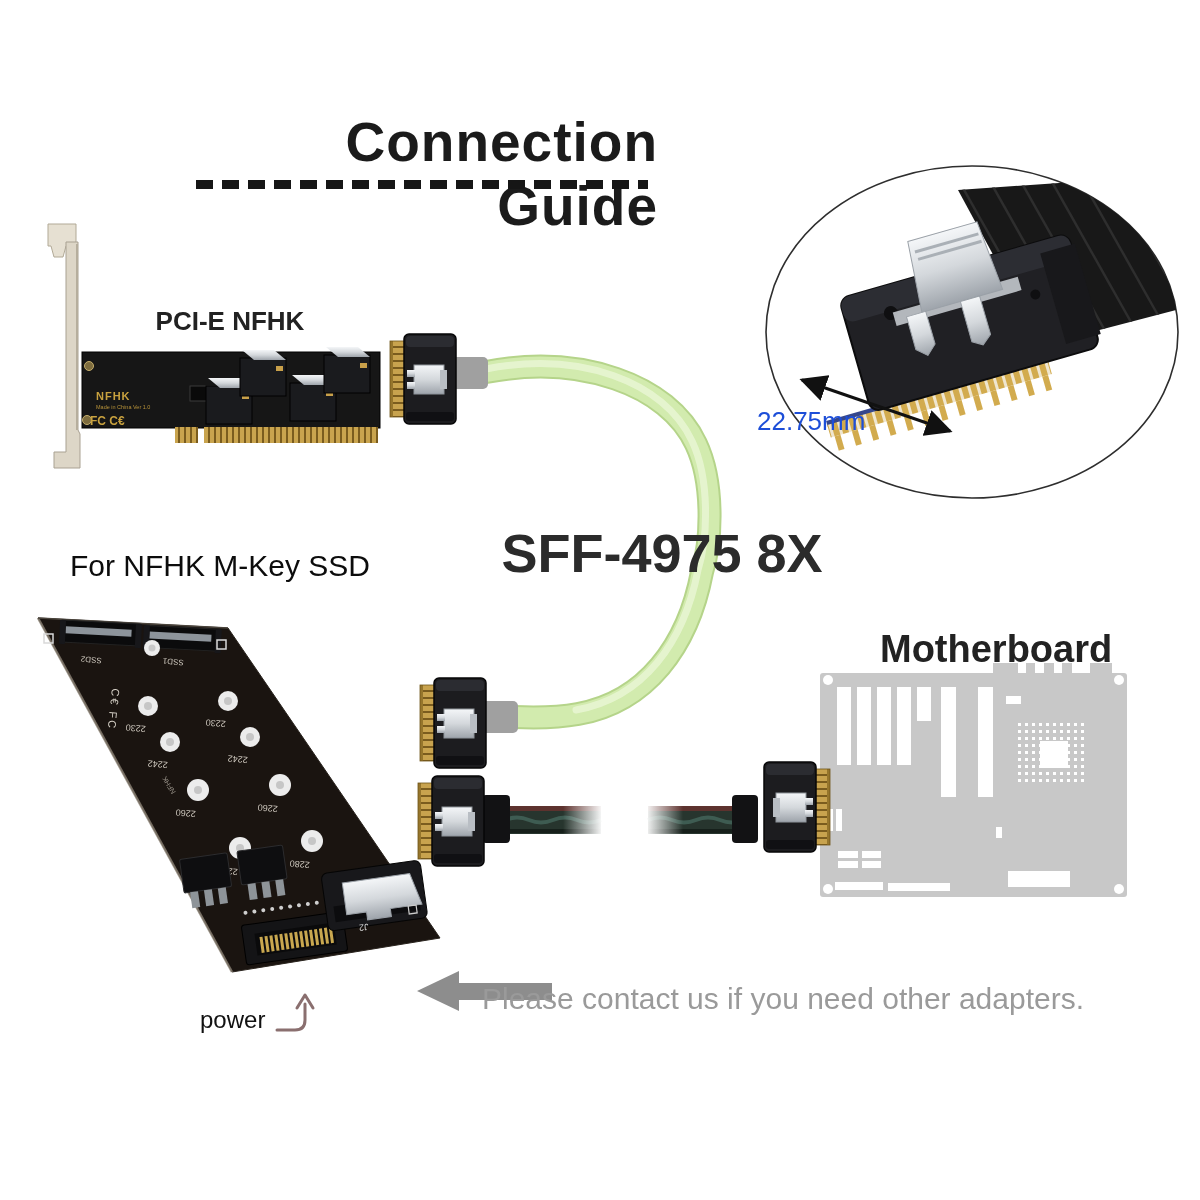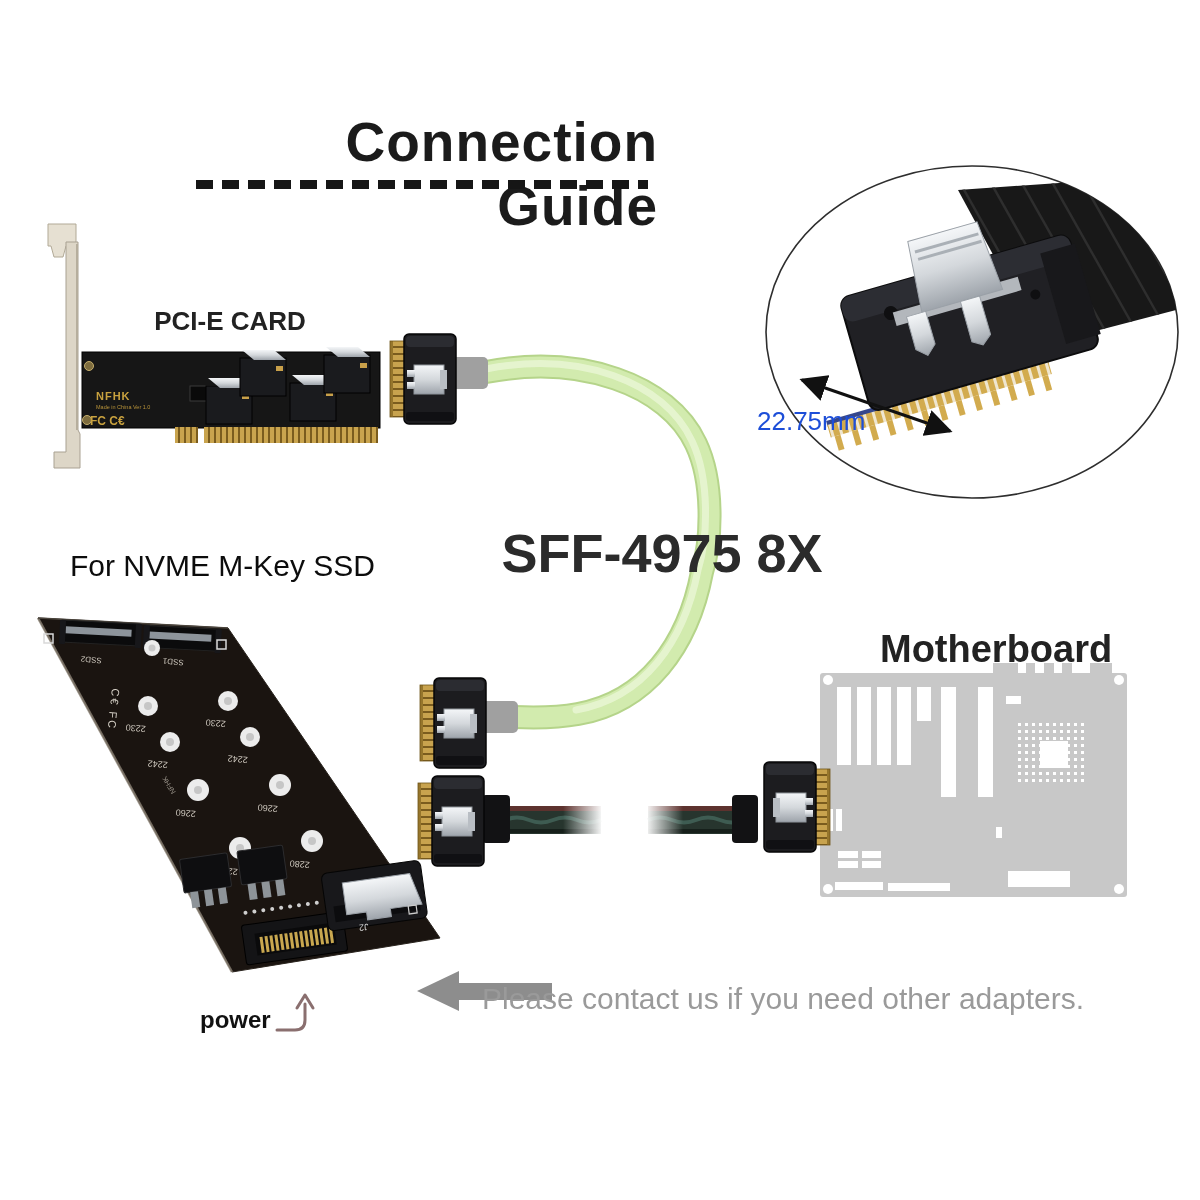--- a/index.html
+++ b/index.html
@@ -7,21 +7,21 @@
          font-family:"Liberation Sans", sans-serif;}
   .abs{position:absolute;}
   .title{top:110px;left:188px;width:470px;text-align:right;font-size:55px;font-weight:bold;
          color:#1b1b1b;letter-spacing:1px;}
   .dashes{top:180px;left:196px;width:452px;height:9px;
           background:repeating-linear-gradient(90deg,#161616 0 17px,transparent 17px 26px);}
   .lbl-pcie{top:306px;left:120px;width:220px;text-align:center;font-size:26px;font-weight:bold;color:#222;}
   .lbl-nvme{top:549px;left:70px;font-size:30px;color:#0c0c0c;}
   .lbl-sff{top:522px;left:497px;width:330px;text-align:center;font-size:54px;font-weight:bold;color:#2b2b2b;}
   .lbl-mobo{top:628px;left:880px;width:210px;text-align:right;font-size:38px;font-weight:bold;color:#222;}
-  .lbl-power{top:1006px;left:200px;font-size:24px;font-weight:700;color:#111;}
+  .lbl-power{top:1006px;left:200px;font-size:24px;font-weight:400;color:#111;}
   .lbl-measure{top:406px;left:757px;width:120px;font-size:26px;color:#1d4ed8;}
   .note{left:430px;width:706px;text-align:center;font-size:30px;color:#9a9a9a;}
   .note1{top:971px;}
   .note2{top:982px;}
   svg{position:absolute;inset:0;}
 </style>
 </head>
 <body>
 
 <div class="stage">
@@ -335,21 +335,21 @@
 
   <polygon points="417,991 459,971 459,983 552,983 552,1000 459,1000 459,1011" fill="#8d8d8d"></polygon>
   <g fill="none" stroke="#8a6f6f" stroke-width="3" stroke-linejoin="round" stroke-linecap="round">
     <path d="M 277,1030 L 295,1030 Q 305,1030 305,1020 L 305,1004"></path>
     <path d="M 297,1008 L 305,995 L 313,1008"></path>
   </g>
 </svg>
 
 <div class="abs title">Connection Guide</div>
 <div class="abs dashes"></div>
-<div class="abs lbl-pcie">PCI-E CARD</div>
+<div class="abs lbl-pcie">PCI-E NFHK</div>
 <div class="abs lbl-measure">22.75mm</div>
 <div class="abs lbl-sff">SFF-4975 8X</div>
-<div class="abs lbl-nvme">For NVME M-Key SSD</div>
+<div class="abs lbl-nvme">For NFHK M-Key SSD</div>
 <div class="abs lbl-mobo">Motherboard</div>
 <div class="abs lbl-power">power</div>
 <div class="abs note note2">Please contact us if you need other adapters.</div>
 
 </div>
 
 </body></html>

